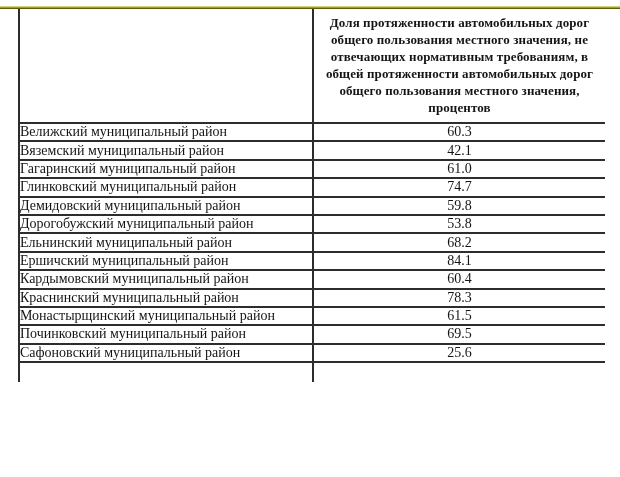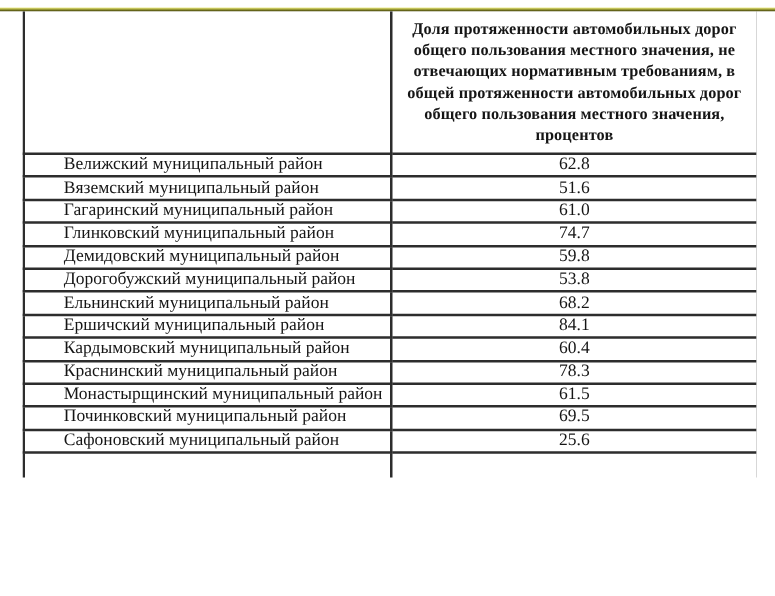--- a/index.html
+++ b/index.html
@@ -48,21 +48,20 @@
     line-height: 17px;
     text-align: center;
     padding: 5px 2px 6px 2px;
     height: 92px;
     letter-spacing: 0.1px;
   }
   td.hdr-empty { height: 92px; }
 
   td.name {
     font-size: 14px;
-    padding-left: 31px;
     height: 18.4px;
     white-space: nowrap;
   }
   td.value {
     font-size: 14px;
     text-align: center;
     height: 18.4px;
   }
   tr.partial td { height: 20px; border-bottom: none; }
 </style>
@@ -78,25 +77,25 @@
           <col class="c-name">
           <col class="c-value">
         </colgroup>
       <tbody>
         <tr class="hdr">
           <td class="hdr-empty"></td>
           <td class="hdr-title">Доля  протяженности автомобильных дорог общего пользования местного значения, не отвечающих нормативным требованиям, в общей протяженности  автомобильных дорог общего пользования местного значения, процентов</td>
         </tr>
         <tr>
           <td class="name">Велижский муниципальный район</td>
-          <td class="value">62.8</td>
+          <td class="value">60.3</td>
         </tr>
         <tr>
           <td class="name">Вяземский муниципальный район</td>
-          <td class="value">51.6</td>
+          <td class="value">42.1</td>
         </tr>
         <tr>
           <td class="name">Гагаринский муниципальный район</td>
           <td class="value">61.0</td>
         </tr>
         <tr>
           <td class="name">Глинковский муниципальный район</td>
           <td class="value">74.7</td>
         </tr>
         <tr>

